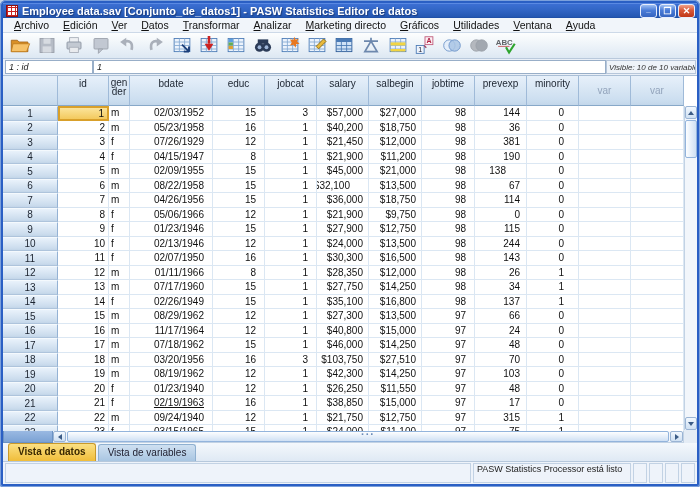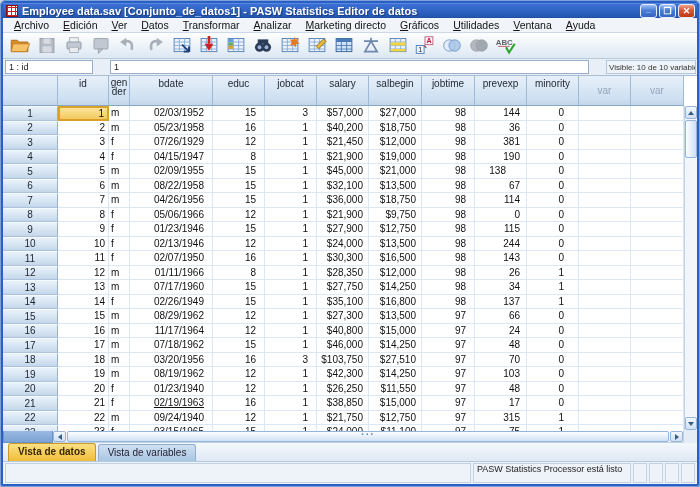--- a/index.html
+++ b/index.html
@@ -27,21 +27,21 @@
   .menu-item{ font-size:10.5px; color:#111; padding:1px 7px; white-space:nowrap; cursor:default; }
   .menu-item u{ text-decoration:underline; }
 
   
   .toolbar{ height:27px; background:linear-gradient(180deg,#fdfefe,#dde8f3); border-bottom:1px solid #b9c9dc;
             display:flex; align-items:center; padding-left:4px; gap:1px; }
   .tb{ width:26px; height:25px; display:flex; align-items:center; justify-content:center; }
   .tb svg{ width:22px; height:21px; }
 
   
-  .cellrefbar{ height:17px; background:#e9eff7; display:flex; align-items:stretch; padding:1px 1px 1px 2px; gap:17px; }
+  .cellrefbar{ height:17px; background:#e9eff7; display:flex; align-items:stretch; padding:1px 1px 1px 2px; gap:0;font-style:italic; }
   .cellref-box{ width:88px; background:#fff; border:1px solid #98aec8; font-size:9px; padding:1px 3px; color:#222; }
   .cell-editor{ flex:1; background:#fff; border:1px solid #98aec8; font-size:9px; padding:1px 3px; color:#222; }
   .visible-panel{ width:90px; background:#eef3f9; border:1px solid #b6c6da; font-size:8px; padding:2px 1px 0 2px;
                   color:#333; white-space:nowrap; overflow:hidden; }
 
   
   .grid{ height:355px; position:relative; background:#fff; border-top:1px solid #aabfd6; }
   .ghead{ height:30px; display:flex; }
   .hcell{ background:linear-gradient(180deg,#e7f0fa,#cddff0 80%,#c3d7ea); border-right:1px solid #9fbad8;
           border-bottom:1px solid #87a8c8; font-size:10px; color:#1c2430; display:flex;
@@ -337,21 +337,21 @@
             <div class="gcell" style="width: 53px; justify-content: flex-end; padding-right: 5px;"></div>
           </div>
           <div class="grow">
             <div class="rowhdr" style="width: 55px;">4</div>
             <div class="gcell" style="width: 51px; justify-content: flex-end; padding-right: 3px;">4</div>
             <div class="gcell" style="width: 21px; justify-content: flex-start; padding-left: 2px;">f</div>
             <div class="gcell" style="width: 83px; justify-content: flex-end; padding-right: 8px;">04/15/1947</div>
             <div class="gcell" style="width: 52px; justify-content: flex-end; padding-right: 8px;">8</div>
             <div class="gcell" style="width: 52px; justify-content: flex-end; padding-right: 8px;">1</div>
             <div class="gcell" style="width: 52px; justify-content: flex-end; padding-right: 5px;">$21,900</div>
-            <div class="gcell" style="width: 53px; justify-content: flex-end; padding-right: 5px;">$19,000</div>
+            <div class="gcell" style="width: 53px; justify-content: flex-end; padding-right: 5px;">$11,200</div>
             <div class="gcell" style="width: 53px; justify-content: flex-end; padding-right: 8px;">98</div>
             <div class="gcell" style="width: 52px; justify-content: flex-end; padding-right: 6px;">190</div>
             <div class="gcell" style="width: 52px; justify-content: flex-end; padding-right: 14px;">0</div>
             <div class="gcell" style="width: 52px; justify-content: flex-end; padding-right: 5px;"></div>
             <div class="gcell" style="width: 53px; justify-content: flex-end; padding-right: 5px;"></div>
           </div>
           <div class="grow">
             <div class="rowhdr" style="width: 55px;">5</div>
             <div class="gcell" style="width: 51px; justify-content: flex-end; padding-right: 3px;">5</div>
             <div class="gcell" style="width: 21px; justify-content: flex-start; padding-left: 2px;">m</div>
@@ -366,21 +366,21 @@
             <div class="gcell" style="width: 52px; justify-content: flex-end; padding-right: 5px;"></div>
             <div class="gcell" style="width: 53px; justify-content: flex-end; padding-right: 5px;"></div>
           </div>
           <div class="grow">
             <div class="rowhdr" style="width: 55px;">6</div>
             <div class="gcell" style="width: 51px; justify-content: flex-end; padding-right: 3px;">6</div>
             <div class="gcell" style="width: 21px; justify-content: flex-start; padding-left: 2px;">m</div>
             <div class="gcell" style="width: 83px; justify-content: flex-end; padding-right: 8px;">08/22/1958</div>
             <div class="gcell" style="width: 52px; justify-content: flex-end; padding-right: 8px;">15</div>
             <div class="gcell" style="width: 52px; justify-content: flex-end; padding-right: 8px;">1</div>
-            <div class="gcell" style="width: 52px; justify-content: flex-end; padding-right: 5px;">$32,100</div>
+            <div class="gcell" style="width: 52px; justify-content: flex-end; padding-right: 18px;">$32,100</div>
             <div class="gcell" style="width: 53px; justify-content: flex-end; padding-right: 5px;">$13,500</div>
             <div class="gcell" style="width: 53px; justify-content: flex-end; padding-right: 8px;">98</div>
             <div class="gcell" style="width: 52px; justify-content: flex-end; padding-right: 6px;">67</div>
             <div class="gcell" style="width: 52px; justify-content: flex-end; padding-right: 14px;">0</div>
             <div class="gcell" style="width: 52px; justify-content: flex-end; padding-right: 5px;"></div>
             <div class="gcell" style="width: 53px; justify-content: flex-end; padding-right: 5px;"></div>
           </div>
           <div class="grow">
             <div class="rowhdr" style="width: 55px;">7</div>
             <div class="gcell" style="width: 51px; justify-content: flex-end; padding-right: 3px;">7</div>

